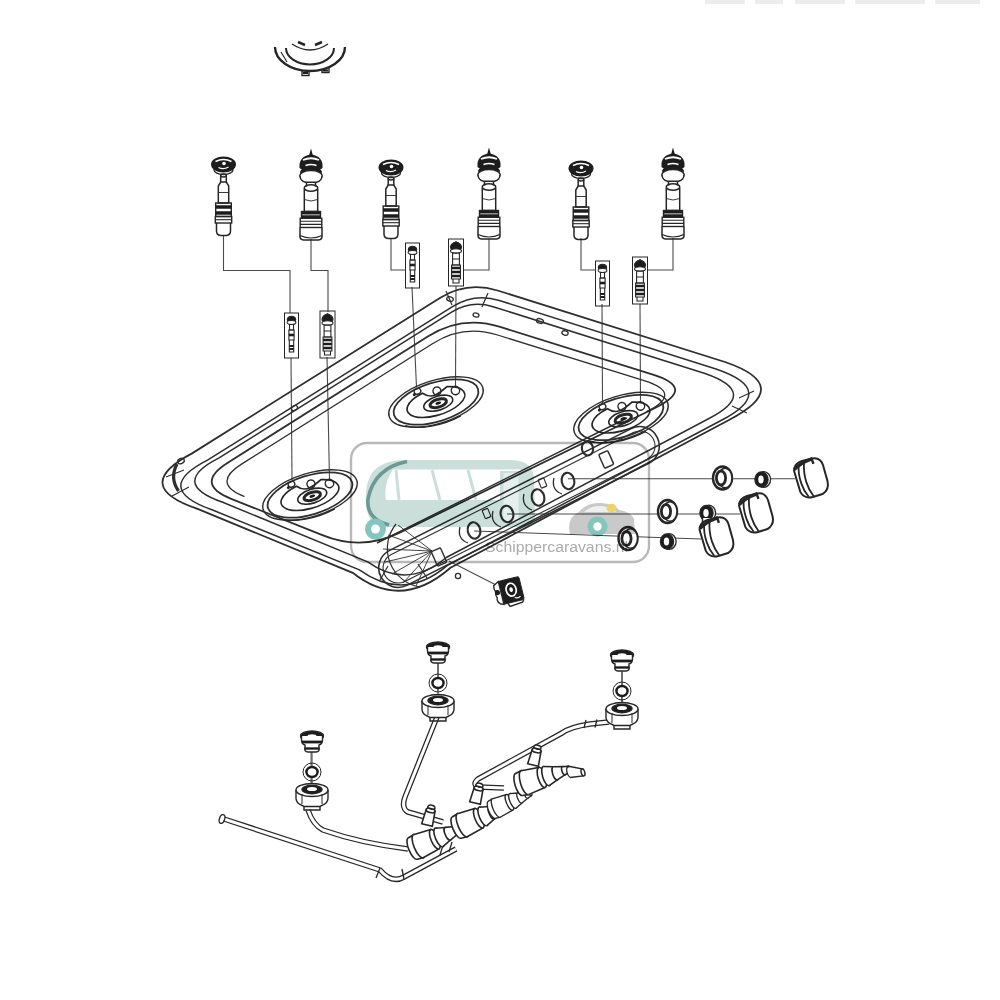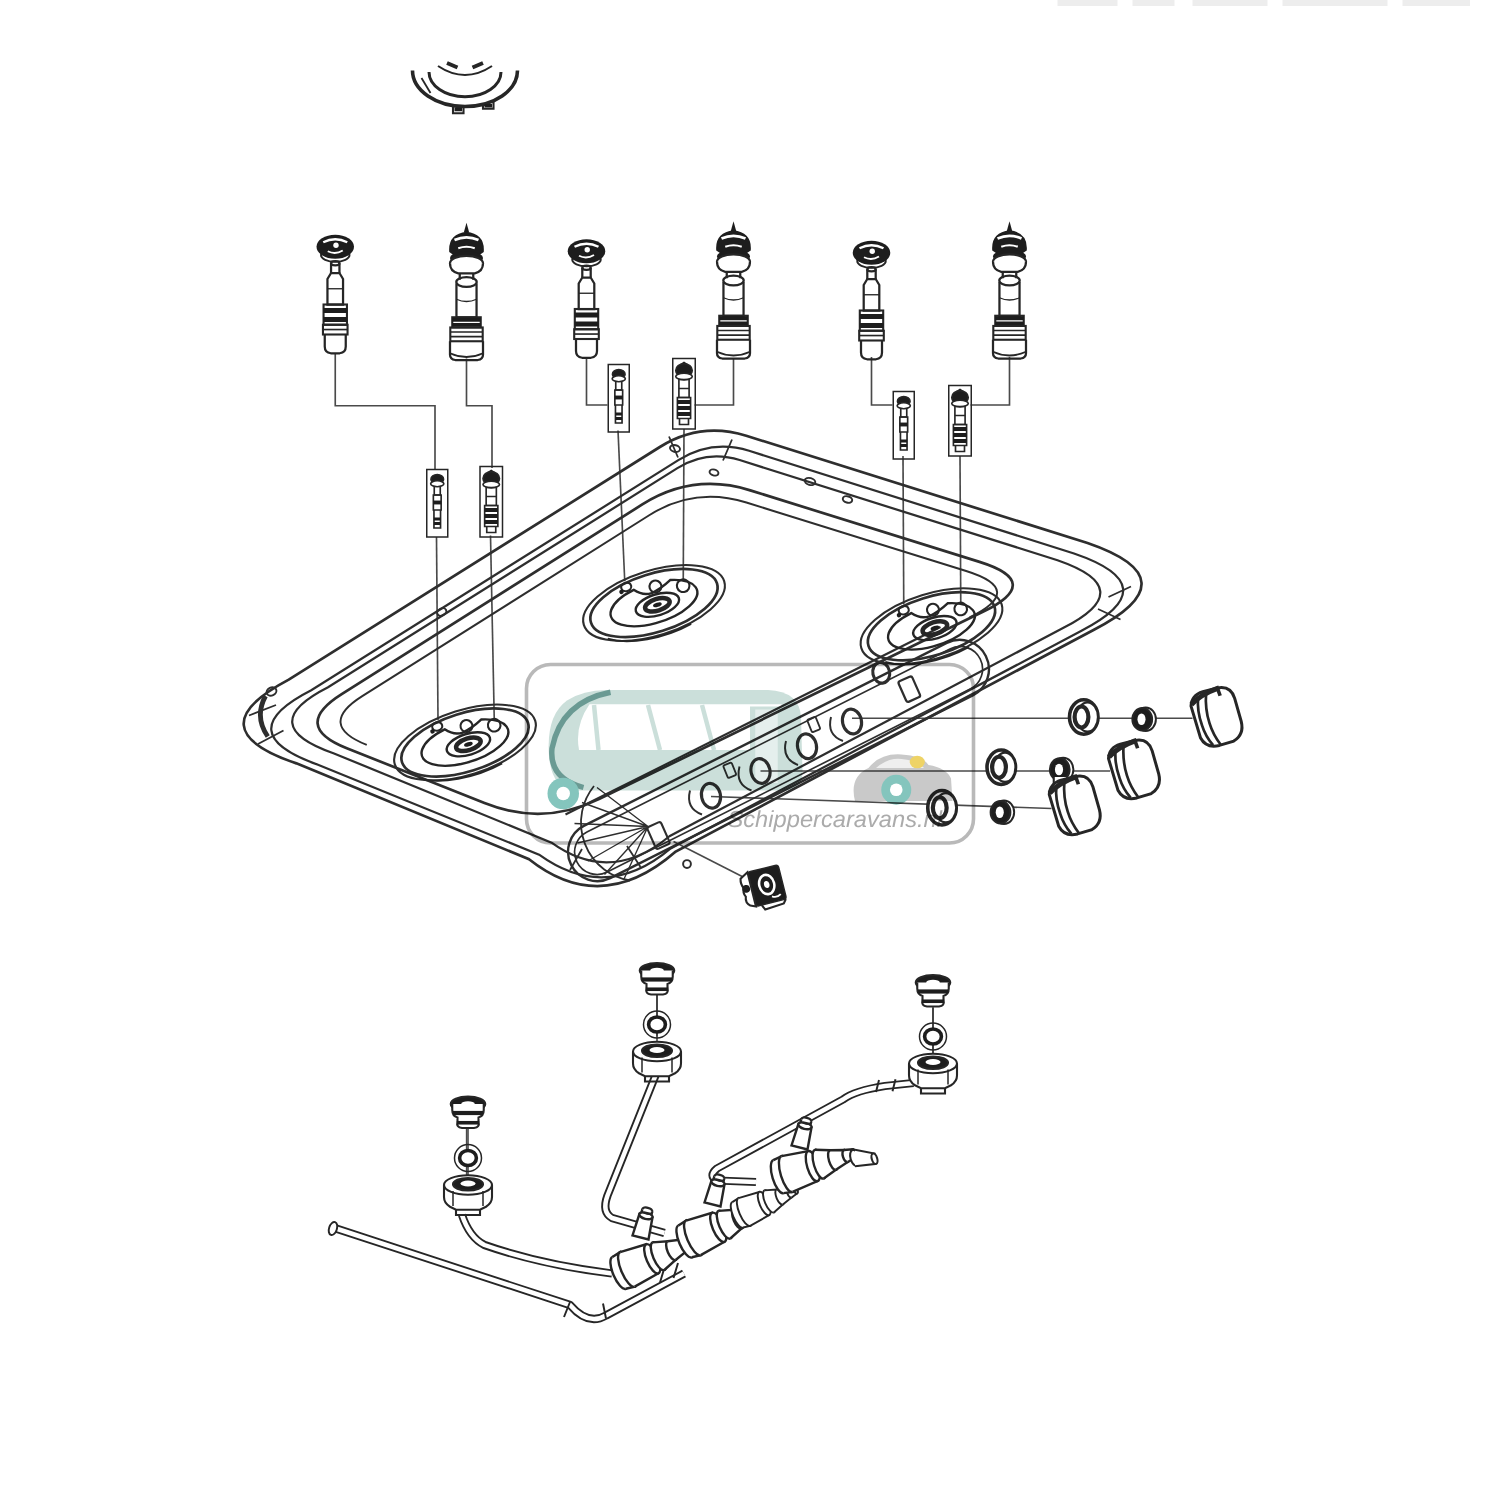--- a/index.html
+++ b/index.html
@@ -1,17 +1,17 @@
 <!DOCTYPE html>
 <html><head>
 <meta charset="utf-8">
 <style>
 html,body{margin:0;padding:0;background:#fff;}
 #page{position:relative;width:1000px;height:1000px;background:#fff;overflow:hidden;
-font-family:"Liberation Sans", sans-serif;font-style:italic;}
+font-family:"Liberation Sans", sans-serif;}
 </style>
 </head>
 <body>
 <div id="page">
 <svg width="1000" height="1000" viewBox="0 0 1000 1000" xmlns="http://www.w3.org/2000/svg">
 <defs>
 
 <g id="vsmall" stroke="#262626" fill="none" stroke-width="1.5">
   <ellipse cx="0" cy="14" rx="9.5" ry="4.5" fill="#fff" stroke-width="1.3"></ellipse>
   <ellipse cx="0" cy="8.5" rx="12.5" ry="8" fill="#1d1d1d" stroke="none"></ellipse>

